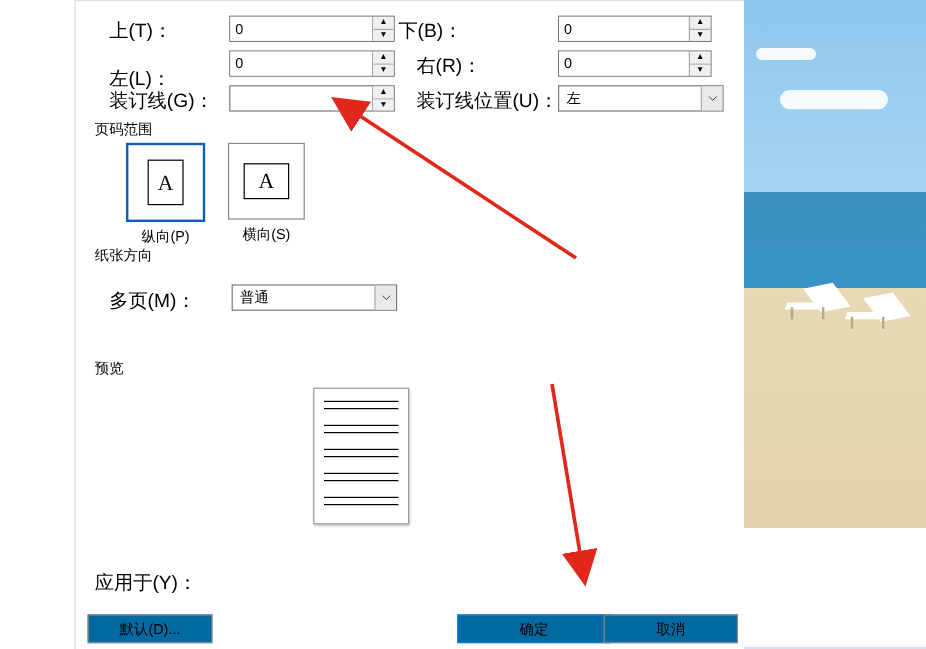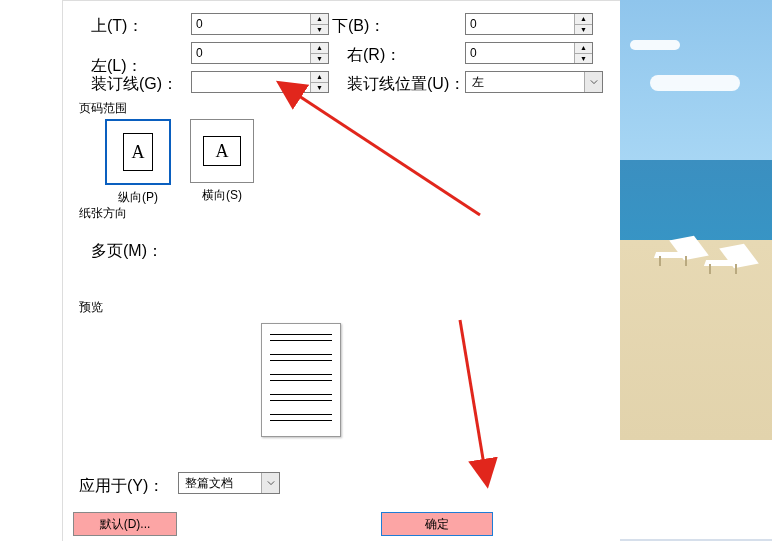--- a/index.html
+++ b/index.html
@@ -32,21 +32,21 @@
   .sel .arr svg{width:8px;height:8px}
   .section{position:absolute;font-size:12px}
   .orient{position:absolute;width:66px;height:76px;text-align:center}
   .orient .box{width:62px;height:62px;margin:0 auto;border:1px solid #888;display:flex;align-items:center;justify-content:center}
   .orient.active .box{border:2px solid #0a5fbf}
   .orient .pg{width:28px;height:36px;border:1px solid #000;display:flex;align-items:center;justify-content:center;font-family:serif;font-size:18px}
   .orient.hor .pg{width:36px;height:28px}
   .orient .cap{margin-top:4px;font-size:12px}
   .preview{position:absolute;left:198px;top:322px;width:78px;height:112px;border:1px solid #999;background:#fff;box-shadow:1px 1px 2px rgba(0,0,0,.25)}
   .preview .ln{position:absolute;left:8px;right:8px;height:1px;background:#000}
-  .btn{position:absolute;height:24px;border:1px solid #888;background:#fca5a5;font-size:12px;display:flex;align-items:center;justify-content:center;box-sizing:border-box;padding:0 6px}
+  .btn{position:absolute;height:24px;border:1px solid #888;background:#0369a1;font-size:12px;display:flex;align-items:center;justify-content:center;box-sizing:border-box;padding:0 6px}
   .btn.primary{border:1.5px solid #1e7dd6}
   .arrow{position:absolute;pointer-events:none}
   .bottomshade{position:absolute;left:620px;top:440px;width:152px;height:101px;background:#fff}
   .botedge{position:absolute;left:0;bottom:0;width:772px;height:2px;background:#5b7eb0;opacity:.25}
 </style>
 </head>
 <body>
 <div class="canvas">
 
   <div class="bgphoto">
@@ -135,47 +135,48 @@
       </div>
       <div class="orient hor" style="left:126px;top:118px">
         <div class="box">
             <div class="pg">A</div>
           </div>
         <div class="cap">横向(S)</div>
       </div>
 
       <div class="section" style="left:16px;top:204px">纸张方向</div>
       <div class="lbl" style="left:28px;top:240px">多页(M)：</div>
+      <div class="sel" style="left:130px;top:236px;width:138px">
+        <span>普通</span>
+        <div class="arr">
+            <svg viewBox="0 0 10 10">
+              <path d="M1 3 L5 7 L9 3" fill="none" stroke="#333"></path>
+            </svg>
+          </div>
+      </div>
 
       <div class="section" style="left:16px;top:298px">预览</div>
       <div class="preview">
         <div class="ln" style="top:10px"></div>
           <div class="ln" style="top:16px"></div>
         <div class="ln" style="top:30px"></div>
           <div class="ln" style="top:36px"></div>
         <div class="ln" style="top:50px"></div>
           <div class="ln" style="top:56px"></div>
         <div class="ln" style="top:70px"></div>
           <div class="ln" style="top:76px"></div>
         <div class="ln" style="top:90px"></div>
           <div class="ln" style="top:96px"></div>
       </div>
 
       <div class="lbl" style="left:16px;top:475px">应用于(Y)：</div>
-      <div class="sel" style="left:115px;top:471px;width:102px">
-        <span>整篇文档</span>
-        <div class="arr">
-            <svg viewBox="0 0 10 10">
-              <path d="M1 3 L5 7 L9 3" fill="none" stroke="#333"></path>
-            </svg>
-          </div>
-      </div>
 
       <div class="btn" style="left:10px;top:511px;width:104px">默认(D)...</div>
-      <div class="btn primary" style="left:318px;top:511px;width:112px">确定</div>
+      <div class="btn primary" style="left:318px;top:511px;width:128px">确定</div>
+      <div class="btn" style="left:440px;top:511px;width:112px">取消</div>
 
     </div>
   </div>
 
   <svg class="arrow" style="left:0;top:0" width="772" height="541">
     <defs>
       <marker id="ah" markerWidth="12" markerHeight="12" refX="2" refY="5" orient="auto">
         <path d="M0 0 L10 5 L0 10 Z" fill="#e1261c"></path>
       </marker>
     </defs>

